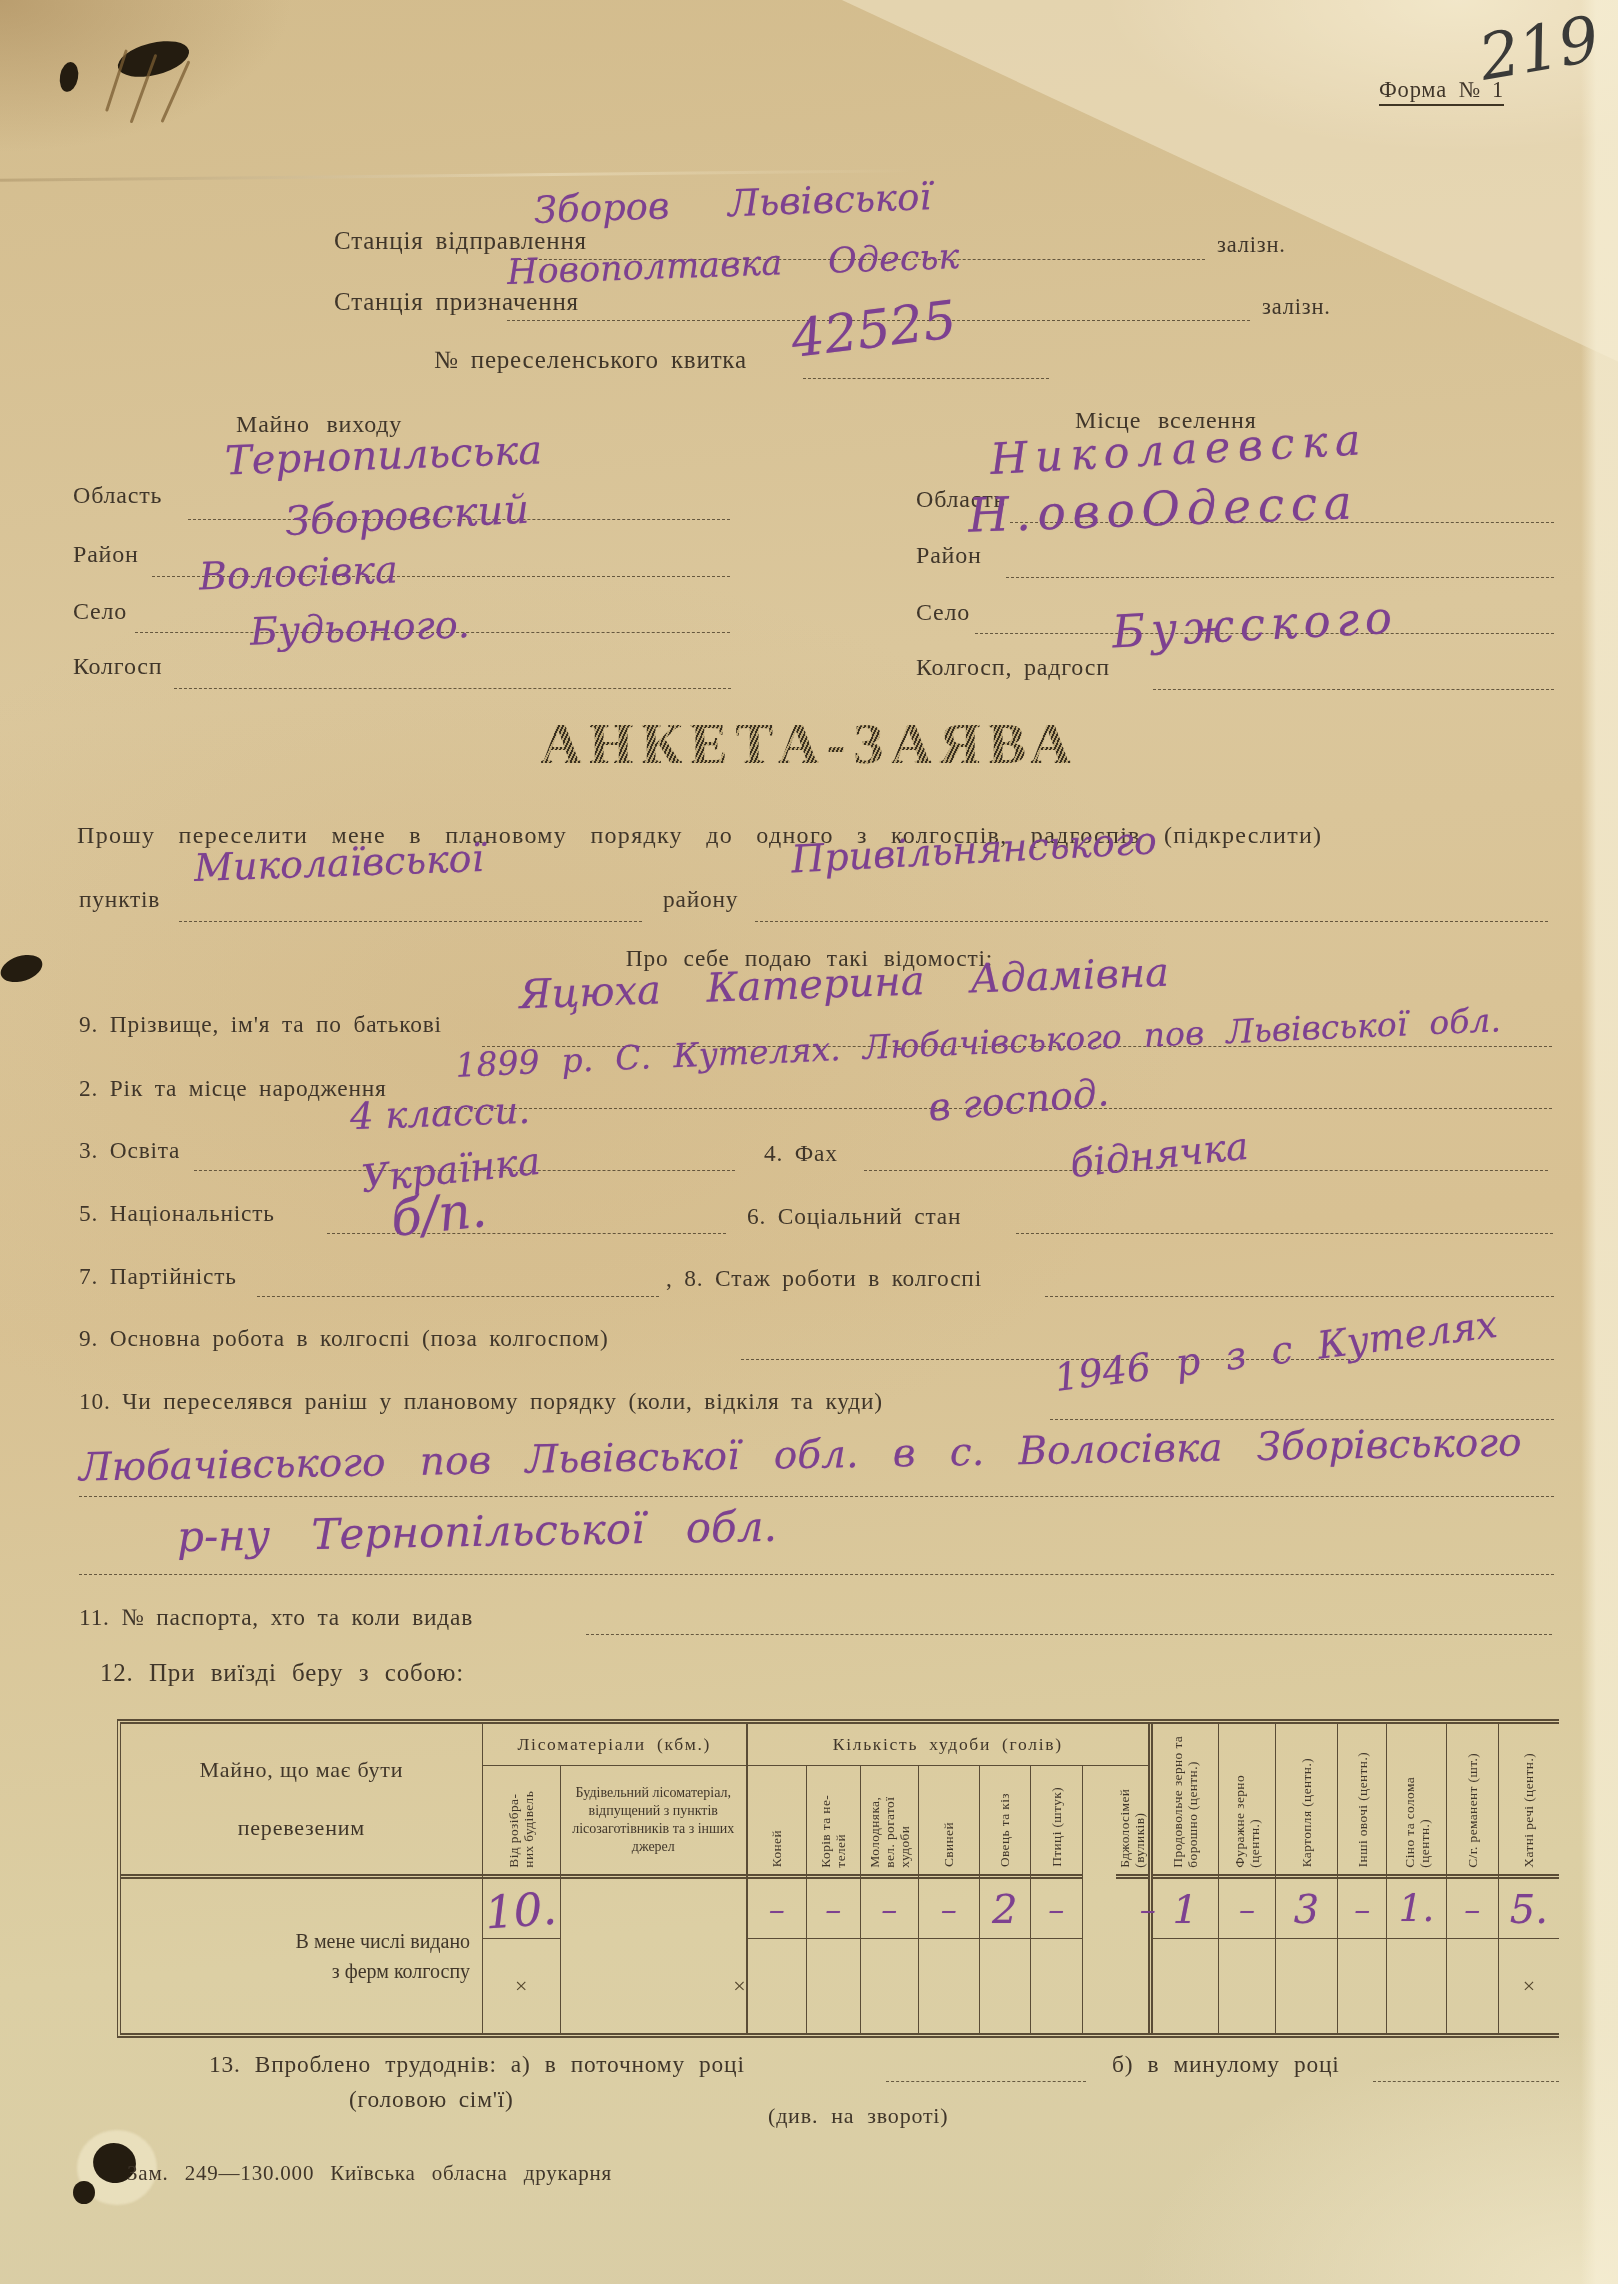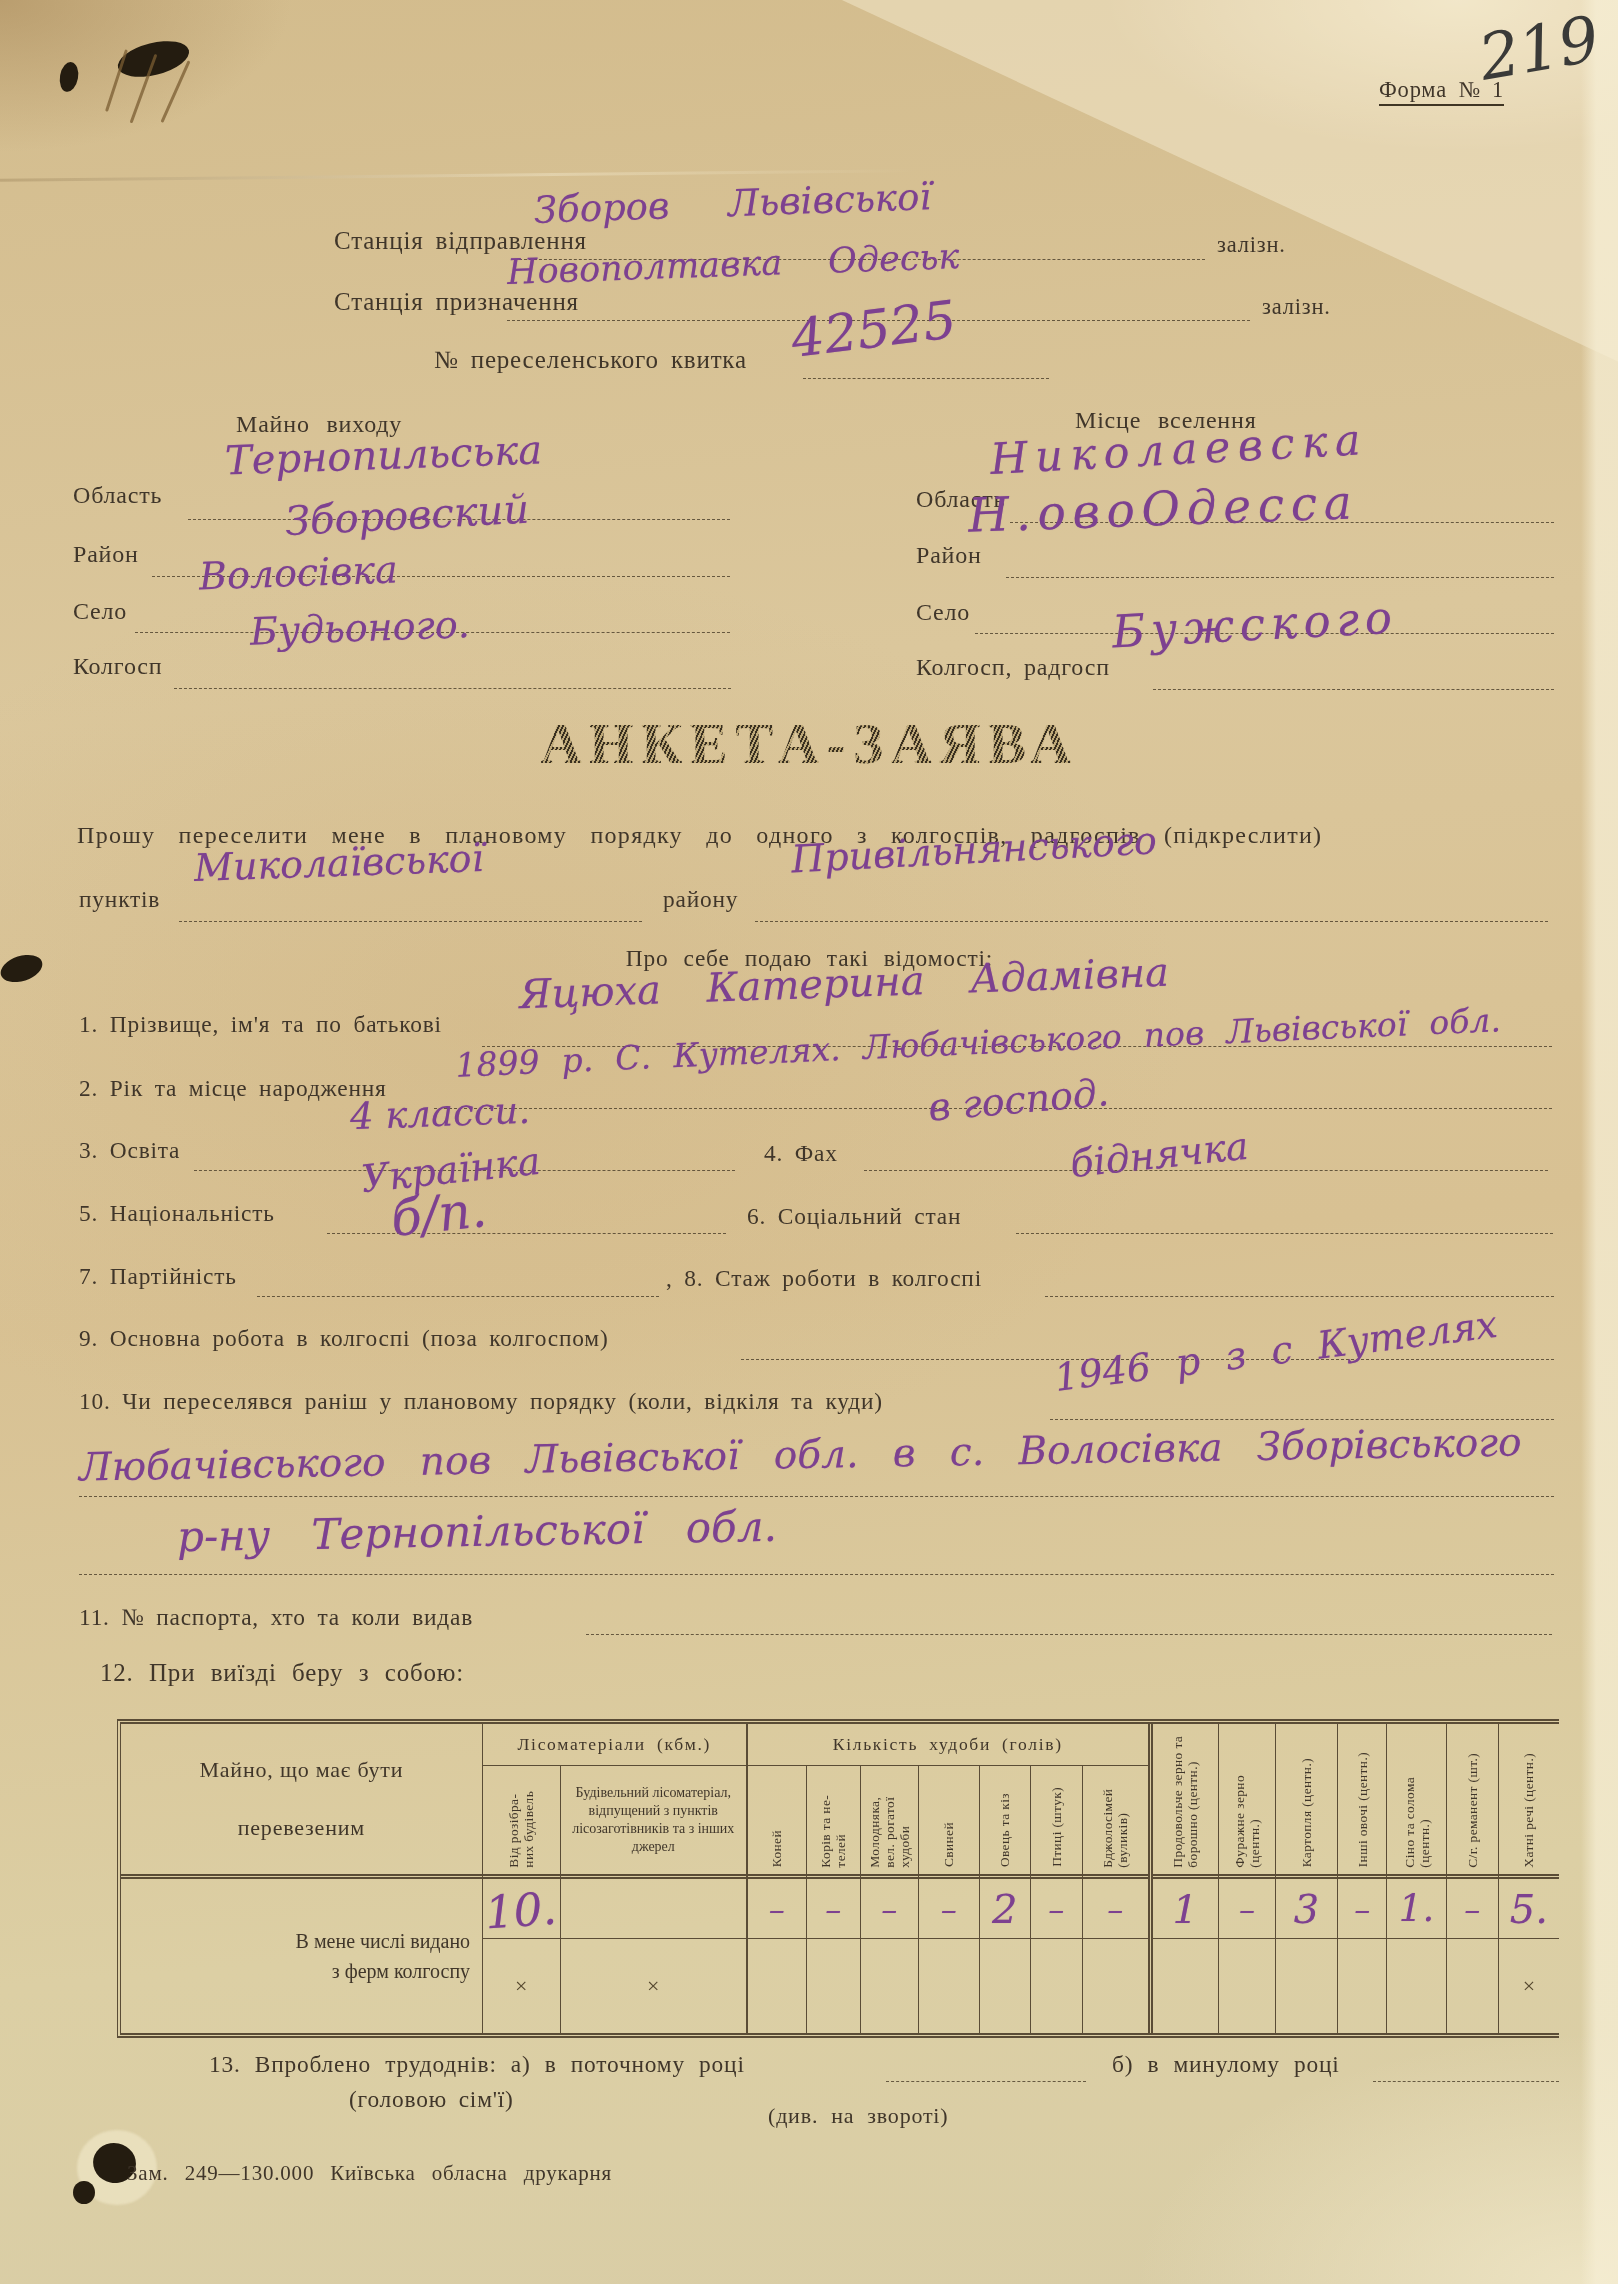--- a/index.html
+++ b/index.html
@@ -50,21 +50,21 @@
   .tgroup{display:flex; flex-direction:column;}
   .ghead{height:42px; border-bottom:1.7px solid var(--line); display:flex; align-items:center;
          justify-content:center; font-size:17.5px; letter-spacing:1.7px; word-spacing:5px;}
   .gbody{flex:1; display:flex;}
   .th{height:155px; border-bottom:5px double var(--line); overflow:hidden;}
   .gbody .th{height:113px;}
   .tv{height:60px; border-bottom:1.7px solid var(--line); position:relative;
       display:flex; align-items:center; justify-content:center;}
   .tw{flex:1; display:flex; align-items:center; justify-content:center;}
   .tcol,.tgroup{border-right:1.7px solid var(--line);}
-  .tgroup .tcol:last-child{border-right:none;}
+  .tgroup .tcol:last-child{border-right:none;align-items:flex-end;}
   .g1{border-right:2.5px solid var(--line);}
   .g2{border-right:5px double var(--line);}
   .tcol.last{border-right:none;}
   .vert{display:flex; align-items:flex-end; justify-content:center; padding:6.7px 0.8px;}
   .vert span{writing-mode:vertical-rl; transform:rotate(180deg); font-size:13.4px; line-height:1.12;
              letter-spacing:0.4px; max-height:100%; color:var(--ink);}
   .w-main{width:367px;} .w-c1{width:78px;} .w-c2{width:185px;}
   .w-a1{width:59px;} .w-a2{width:54px;} .w-a3{width:58px;} .w-a4{width:61px;}
   .w-a5{width:51px;} .w-a6{width:52px;} .w-a7{width:65px;}
   .w-r1{width:67px;} .w-r2{width:58px;} .w-r3{width:63px;} .w-r4{width:50px;}
@@ -155,21 +155,21 @@
 
 <div class="pr" style="left:79px;top:886px;font-size:23.4px;">пунктів</div>
 <div class="rule" style="left:179px;top:921px;width:463px;"></div>
 <div class="hw" style="left:194px;top:841px;font-size:38px;transform:rotate(-2deg);">Миколаївської</div>
 <div class="pr" style="left:663px;top:886px;font-size:23.4px;">району</div>
 <div class="rule" style="left:755px;top:921px;width:793px;"></div>
 <div class="hw" style="left:791px;top:828px;font-size:38px;transform:rotate(-3deg);">Привільнянського</div>
 
 <div class="pr center" style="top:945px;font-size:23.4px;word-spacing:8.3px;">Про себе подаю такі відомості:</div>
 
-<div class="pr" style="left:79px;top:1011px;font-size:23.4px;">1. Прізвище, ім'я та по батькові</div>
+<div class="pr" style="left:79px;top:1011px;font-size:23.4px;">9. Прізвище, ім'я та по батькові</div>
 <div class="rule" style="left:482px;top:1046px;width:1070px;"></div>
 <div class="hw" style="left:519px;top:960px;font-size:40px;word-spacing:33px;transform:rotate(-2deg);">Яцюха Катерина Адамівна</div>
 
 <div class="pr" style="left:79px;top:1075px;font-size:23.4px;">2. Рік та місце народження</div>
 <div class="rule" style="left:434px;top:1108px;width:1118px;"></div>
 <div class="hw" style="left:455px;top:1023px;font-size:33px;word-spacing:11.7px;transform:rotate(-2.5deg);">1899 р. С. Кутелях. Любачівського пов Львівської обл.</div>
 
 <div class="pr" style="left:79px;top:1137px;font-size:23.4px;">3. Освіта</div>
 <div class="rule" style="left:194px;top:1170px;width:541px;"></div>
 <div class="hw" style="left:350px;top:1092px;font-size:37px;transform:rotate(-2deg);">4 класси.</div>

